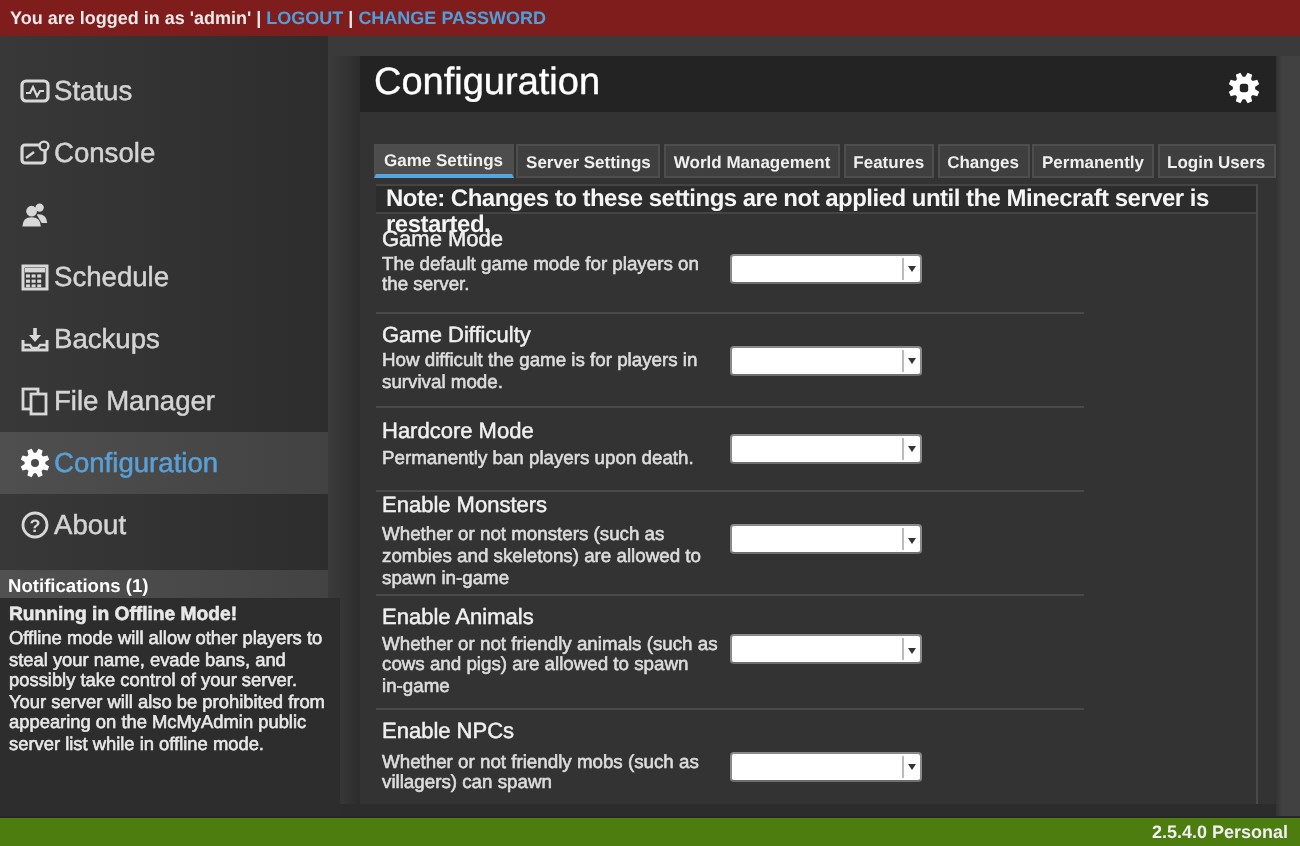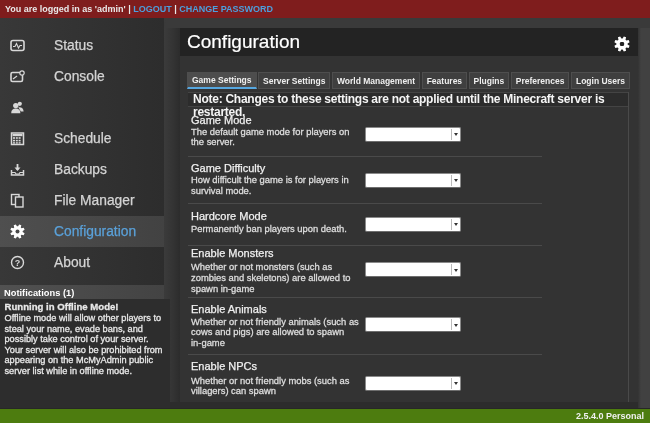--- a/index.html
+++ b/index.html
@@ -4,21 +4,21 @@
 <style>
 html,body{margin:0;padding:0}
 body{width:650px;height:423px;overflow:hidden;position:relative;background:#3a3a3a;font-family:"Liberation Sans",sans-serif}
 .topbar{position:absolute;left:0;top:0;width:650px;height:18px;background:#7f1d1d;color:#e9e9e9;font-size:9px;font-weight:bold;line-height:18px;padding-left:5px;box-sizing:border-box;z-index:30}
 .topbar .lnk{color:#4d9fdd}
 .wrapper{position:absolute;left:164px;top:18px;width:486px;height:405px;background:#3a3a3a;border-top-left-radius:8px}
 .sidebar{position:absolute;left:0;top:18px;width:164px;height:405px;background:linear-gradient(90deg,#383838,#2d2d2d)}
 .menu{position:absolute;left:0;top:12px;width:164px}
 .mi{height:31px;display:flex;align-items:center;color:#d4d4d4;font-size:13.8px;-webkit-text-stroke:0.25px currentColor}
 .mi svg{margin-left:10px;width:15px;height:15px;flex:none}
-.mi span{margin-left:29px}
+.mi span{margin-left:2px}
 .mi.active{background:linear-gradient(90deg,#4f4f4f,#424242);color:#5aa0d8}
 .nhead{position:absolute;left:0;top:267px;width:164px;height:14px;background:linear-gradient(90deg,#515151,#434343);color:#fff;font-size:9.3px;font-weight:bold;line-height:16px;padding-left:4px;box-sizing:border-box}
 .nbody{position:absolute;left:0;top:281px;width:170px;height:127px;background:#2d2d2d;color:#e8e8e8;font-size:9.2px;line-height:10.5px;-webkit-text-stroke:0.3px #e8e8e8;padding:2.5px 0 0 4.5px;box-sizing:border-box}
 .nbody b{font-size:9.6px}
 .nbody .t{margin-bottom:1px}
 .panel{position:absolute;left:180px;top:28px;width:458px;height:374px;background:#333}
 .phead{position:absolute;left:0;top:0;width:458px;height:28px;background:#232323;color:#fff;font-size:19px;line-height:27px;padding-left:7px;box-sizing:border-box;-webkit-text-stroke:0.2px #fff}
 .gear{position:absolute;right:9px;top:8px}
 .tabs{position:absolute;left:7px;top:43.5px;height:18px;white-space:nowrap}
 .tab{display:inline-block;height:15.5px;line-height:16px;padding:0 4px;margin-right:1.5px;background:#3f3f3f;border:1px solid #4e4e4e;color:#efefef;font-size:8.5px;font-weight:bold;vertical-align:top}
@@ -126,21 +126,21 @@
 appearing on the McMyAdmin public<br>
 server list while in offline mode.</div>
 </div>
 <div class="panel">
   <div class="phead">Configuration</div>
   <svg class="gear" style="position:absolute;right:8px;top:8px" width="16" height="16" viewBox="0 0 16 16">
       <path d="M13.57 8.60 L15.58 9.82 L14.65 12.08 L12.36 11.51 L11.51 12.36 L12.08 14.65 L9.82 15.58 L8.60 13.57 L7.40 13.57 L6.18 15.58 L3.92 14.65 L4.49 12.36 L3.64 11.51 L1.35 12.08 L0.42 9.82 L2.43 8.60 L2.43 7.40 L0.42 6.18 L1.35 3.92 L3.64 4.49 L4.49 3.64 L3.92 1.35 L6.18 0.42 L7.40 2.43 L8.60 2.43 L9.82 0.42 L12.08 1.35 L11.51 3.64 L12.36 4.49 L14.65 3.92 L15.58 6.18 L13.57 7.40 Z" fill="#fff"></path>
       <rect x="5.9" y="5.9" width="4.2" height="4.2" rx="1.3" fill="#232323"></rect>
     </svg>
   <div class="tabs">
-    <span class="tab active">Game Settings</span><span class="tab">Server Settings</span><span class="tab">World Management</span><span class="tab">Features</span><span class="tab">Plugins</span><span class="tab">Preferences</span><span class="tab">Login Users</span>
+    <span class="tab active">Game Settings</span><span class="tab">Server Settings</span><span class="tab">World Management</span><span class="tab">Features</span><span class="tab">Changes</span><span class="tab">Permanently</span><span class="tab">Login Users</span>
   </div>
   <div class="note">Note: Changes to these settings are not applied until the Minecraft server is restarted.</div>
   <div class="vline"></div>
 
   <div class="stitle" style="top:85.5px">Game Mode</div>
   <div class="sdesc" style="top:98.6px">The default game mode for players on<br>the server.</div>
   <div class="sel" style="top:98.5px"></div>
   <div class="sep" style="top:128px"></div>
 
   <div class="stitle" style="top:134.1px">Game Difficulty</div>

